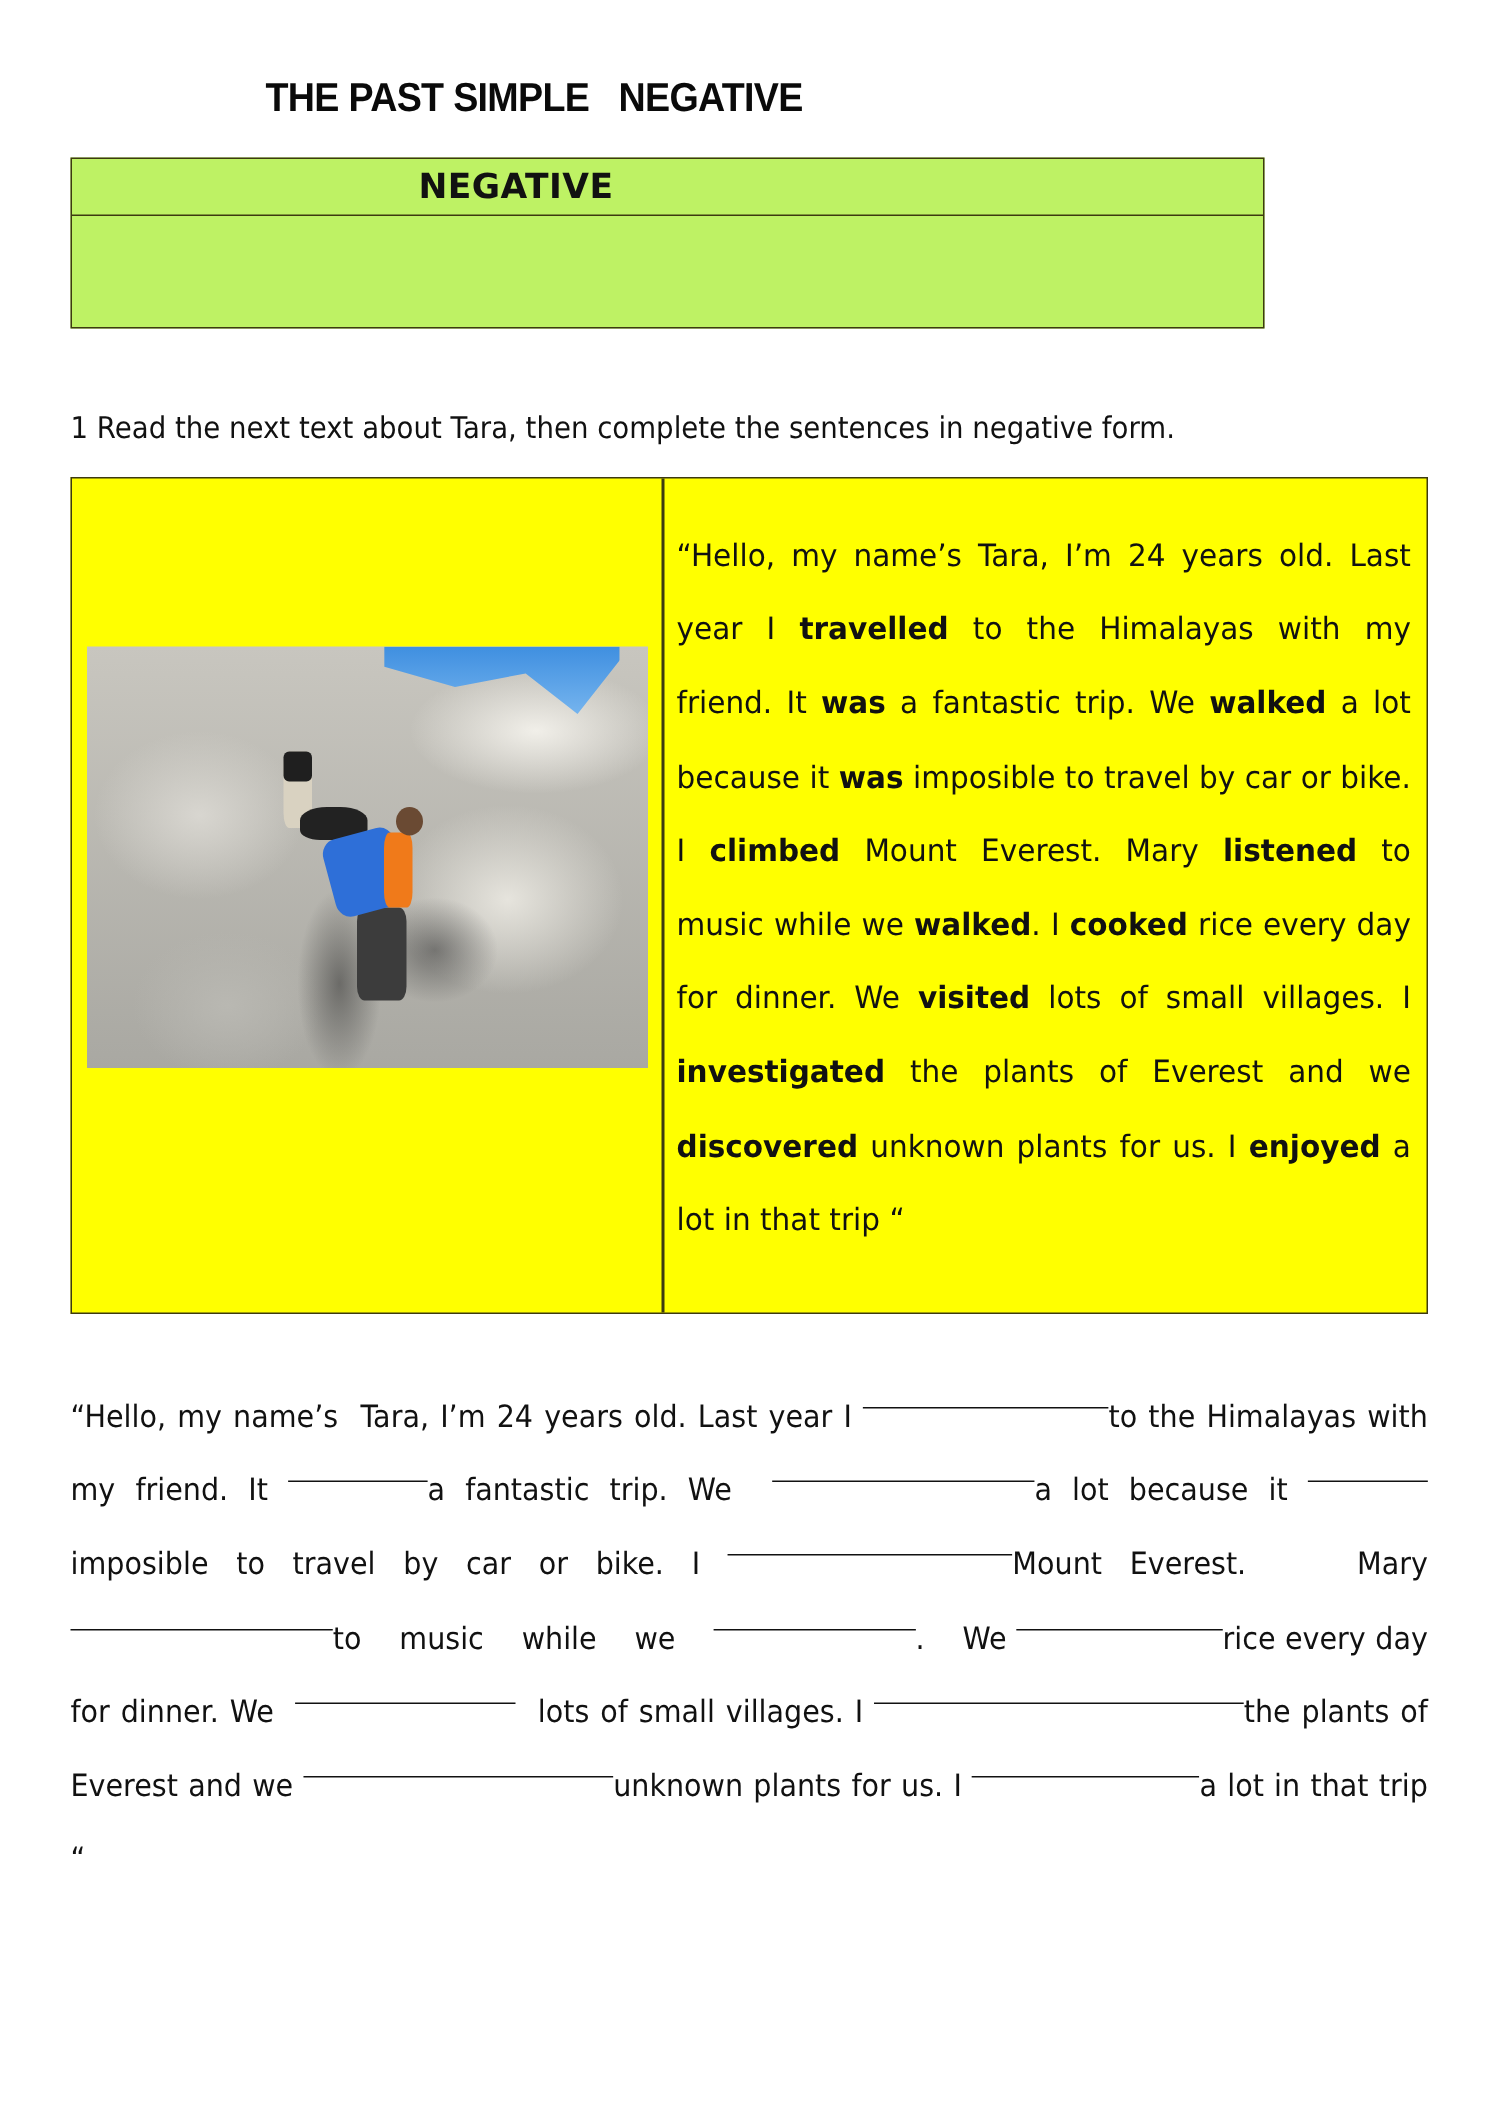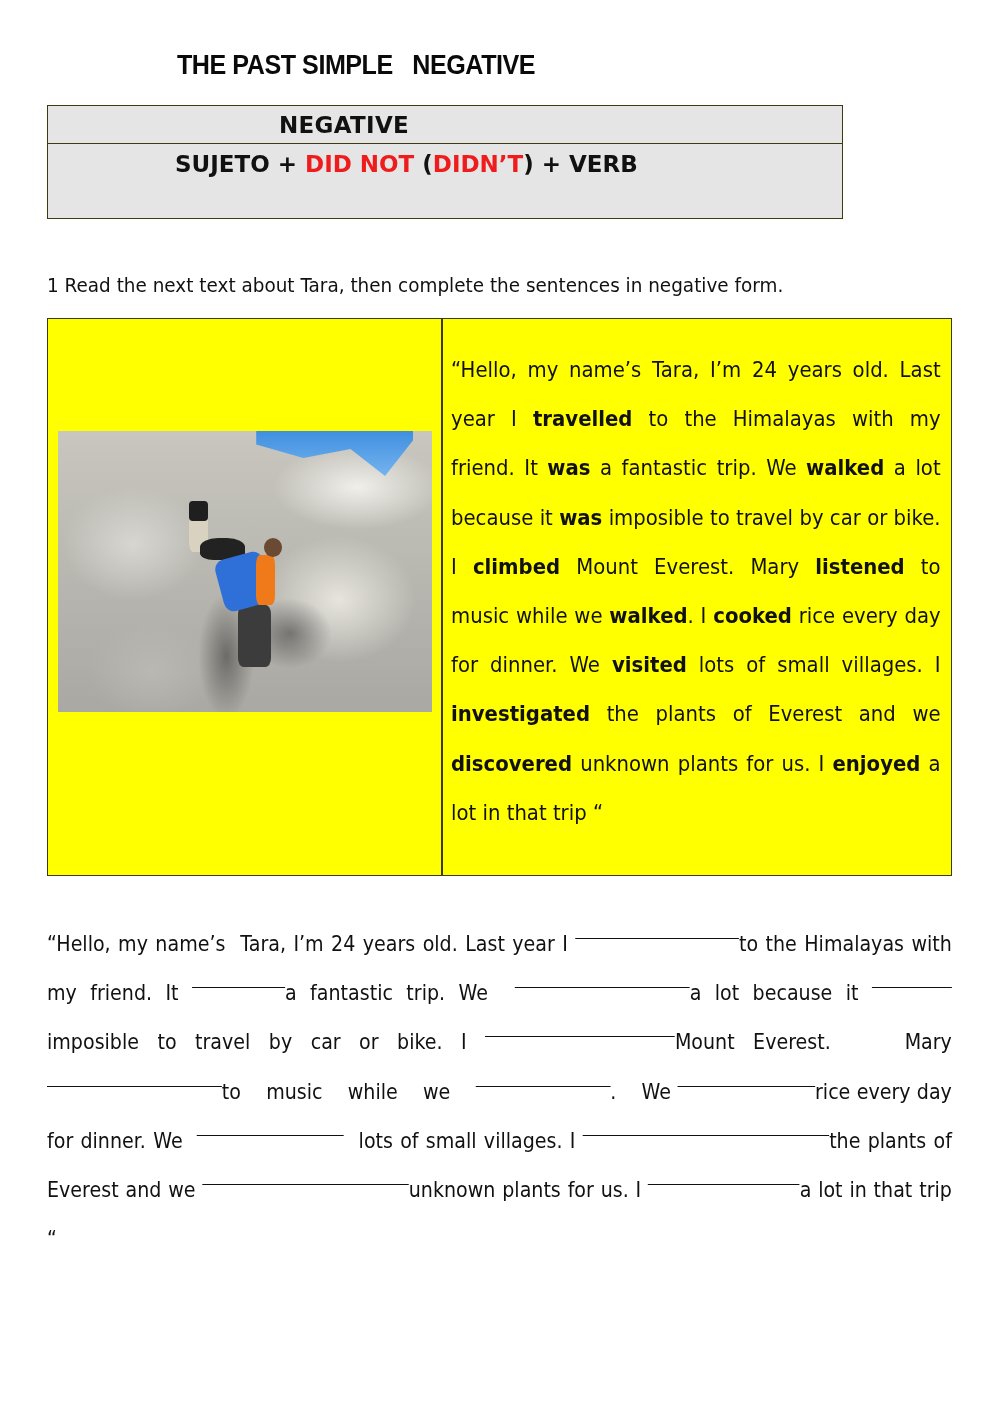--- a/index.html
+++ b/index.html
@@ -1,18 +1,18 @@
 <!DOCTYPE html>
 <html><head>
 <meta charset="utf-8">
 <style>
   html, body { margin: 0; padding: 0; background: #ffffff; }
   body { width: 1000px; height: 1413px; position: relative; overflow: hidden; font-family: "DejaVu Sans", sans-serif; color: #111; }
   .title { position: absolute; left: 177px; top: 50px; font-family: "Liberation Sans", sans-serif; font-weight: bold; font-size: 27px; letter-spacing: -0.5px; color: #0a0a0a; white-space: pre; transform: scaleX(0.93); transform-origin: left top; }
-  .formula-box { position: absolute; left: 47px; top: 105px; width: 796px; height: 114px; background: #e5e5e5; border: 1px solid #3d3a10; box-sizing: border-box; }
+  .formula-box { position: absolute; left: 47px; top: 105px; width: 796px; height: 114px; background: #bef264; border: 1px solid #3d3a10; box-sizing: border-box; }
   .formula-head { position: absolute; left: 0; top: 0; width: 100%; height: 38px; border-bottom: 1.5px solid #3d3a10; box-sizing: border-box; }
   .formula-head span { position: absolute; left: 231px; top: 6px; font-family: "DejaVu Sans", sans-serif; font-weight: bold; font-size: 23px; letter-spacing: 0.3px; }
   .formula-line { position: absolute; left: 127px; top: 45px; font-family: "DejaVu Sans", sans-serif; font-weight: bold; font-size: 23px; white-space: pre; }
   .instruction { position: absolute; left: 47px; top: 273px; font-size: 20px; white-space: nowrap; transform: scaleX(0.92); transform-origin: left top; }
   .story-table { position: absolute; left: 47px; top: 318px; width: 905px; height: 558px; background: #ffff00; border: 1px solid #3d3a10; box-sizing: border-box; }
   .story-divider { position: absolute; left: 393px; top: 0; width: 1.5px; height: 100%; background: #3d3a10; }
   .photo { position: absolute; left: 10px; top: 112px; width: 374px; height: 281px; overflow: hidden;
     background:
       radial-gradient(ellipse 60px 50px at 62% 72%, rgba(60,60,60,0.55), transparent 70%),
       radial-gradient(ellipse 40px 90px at 45% 80%, rgba(40,40,40,0.5), transparent 70%),
@@ -37,21 +37,20 @@
 </style>
 </head>
 <body>
 
 <div class="title">THE PAST SIMPLE   NEGATIVE</div>
 
 <div class="formula-box">
   <div class="formula-head">
     <span>NEGATIVE</span>
   </div>
-  <div class="formula-line" id="formula-line"><span style="color: rgb(17, 17, 17);">SUJETO + </span><span style="color: rgb(238, 28, 28);">DID NOT</span><span style="color: rgb(17, 17, 17);"> (</span><span style="color: rgb(238, 28, 28);">DIDN’T</span><span style="color: rgb(17, 17, 17);">) + VERB</span></div>
 </div>
 
 <div class="instruction">1 Read the next text about Tara, then complete the sentences in negative form.</div>
 
 <div class="story-table">
   <div class="photo" title="hikers climbing rocky mountain">
     <div class="sky"></div>
     <div class="hiker2"></div>
     <div class="hiker2-pack"></div>
     <div class="backpack"></div>

